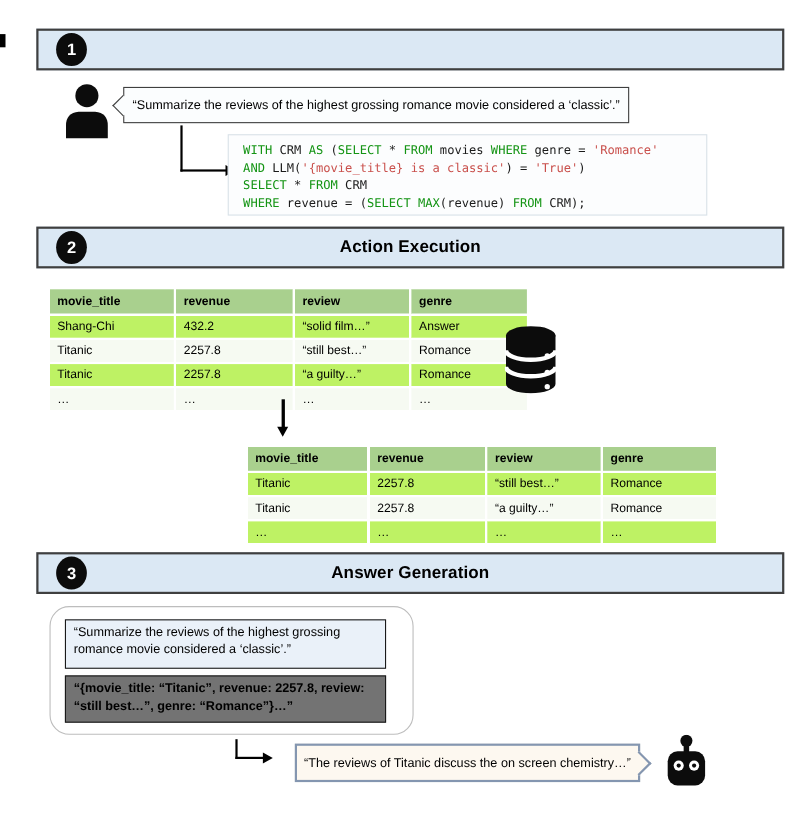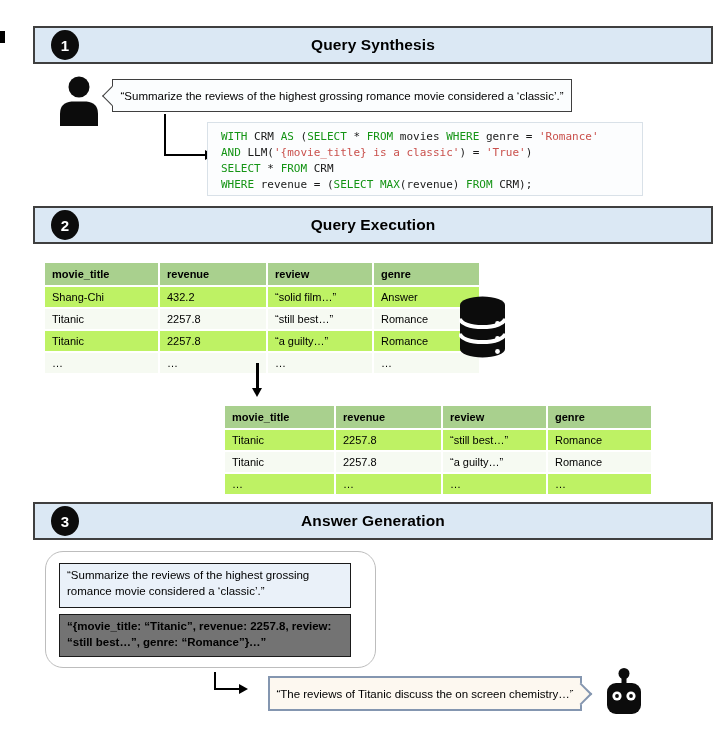--- a/index.html
+++ b/index.html
@@ -69,21 +69,20 @@
 </style>
 </head>
 <body>
 
 <div class="stage">
 
   <div class="edge-mark"></div>
 
   <div class="bar" style="top:26px;">
     <div class="bar-num">1</div>
-    <div class="bar-title">Query Synthesis</div>
   </div>
 
   <div class="icon-wrap" style="left:56px;top:76px;">
     <svg width="46" height="50" viewBox="0 0 46 50">
       <circle cx="23" cy="11" r="10.5" fill="#0c0c0c"></circle>
       <path d="M4 50 V38 Q4 26.5 15.5 25.5 H30.5 Q42 26.5 42 38 V50 Z" fill="#0c0c0c"></path>
     </svg>
   </div>
 
   <div class="bubble" style="left:112px;top:79px;width:458px;height:31px;">
@@ -92,21 +91,21 @@
   </div>
 
   <div class="vline" style="left:164px;top:114px;height:42px;"></div>
   <div class="hline" style="left:164px;top:154px;width:42px;"></div>
   <div class="arrow-right" style="left:205px;top:149.5px;"></div>
 
   <div class="codebox"><div class="code-line"><span class="sql-kw">WITH</span><span class="sql-plain"> CRM </span><span class="sql-kw">AS</span><span class="sql-plain"> (</span><span class="sql-kw">SELECT</span><span class="sql-plain"> * </span><span class="sql-kw">FROM</span><span class="sql-plain"> movies </span><span class="sql-kw">WHERE</span><span class="sql-plain"> genre = </span><span class="sql-str">'Romance'</span></div><div class="code-line"><span class="sql-kw">AND</span><span class="sql-plain"> LLM(</span><span class="sql-str">'{movie_title} is a classic'</span><span class="sql-plain">) = </span><span class="sql-str">'True'</span><span class="sql-plain">)</span></div><div class="code-line"><span class="sql-kw">SELECT</span><span class="sql-plain"> * </span><span class="sql-kw">FROM</span><span class="sql-plain"> CRM</span></div><div class="code-line"><span class="sql-kw">WHERE</span><span class="sql-plain"> revenue = (</span><span class="sql-kw">SELECT</span><span class="sql-plain"> </span><span class="sql-kw">MAX</span><span class="sql-plain">(revenue) </span><span class="sql-kw">FROM</span><span class="sql-plain"> CRM);</span></div></div>
 
   <div class="bar" style="top:206px;">
     <div class="bar-num">2</div>
-    <div class="bar-title">Query Execution</div>
+    <div class="bar-title">Action Execution</div>
   </div>
 
   <table class="dtab" style="left:45px;top:263px;width:434px;">
     <colgroup>
         <col style="width:114px">
         <col style="width:108px">
         <col style="width:106px">
         <col style="width:106px">
       </colgroup>
   <thead>

